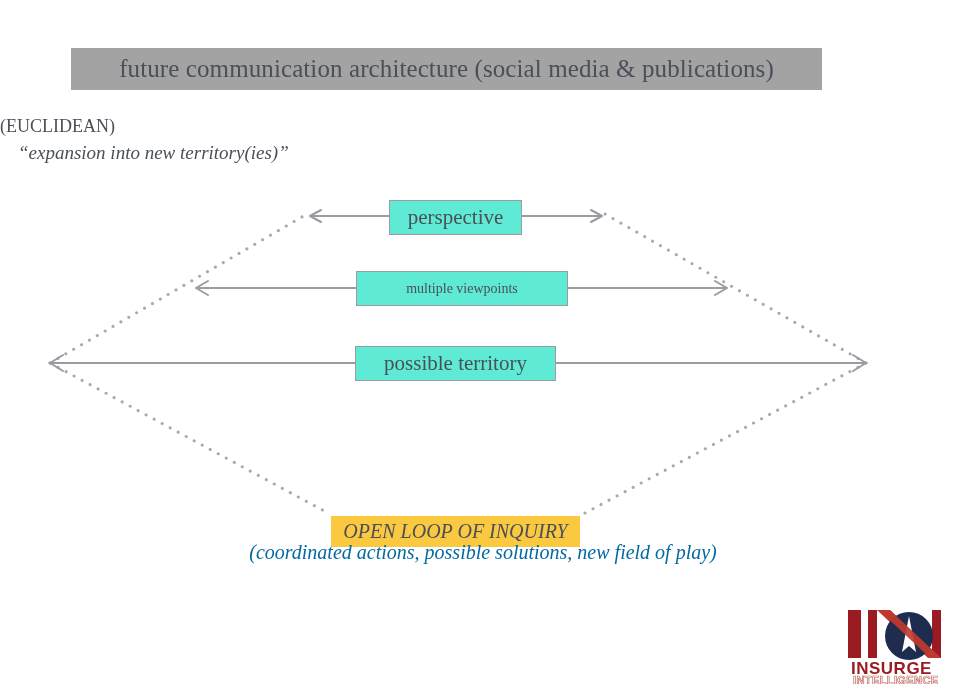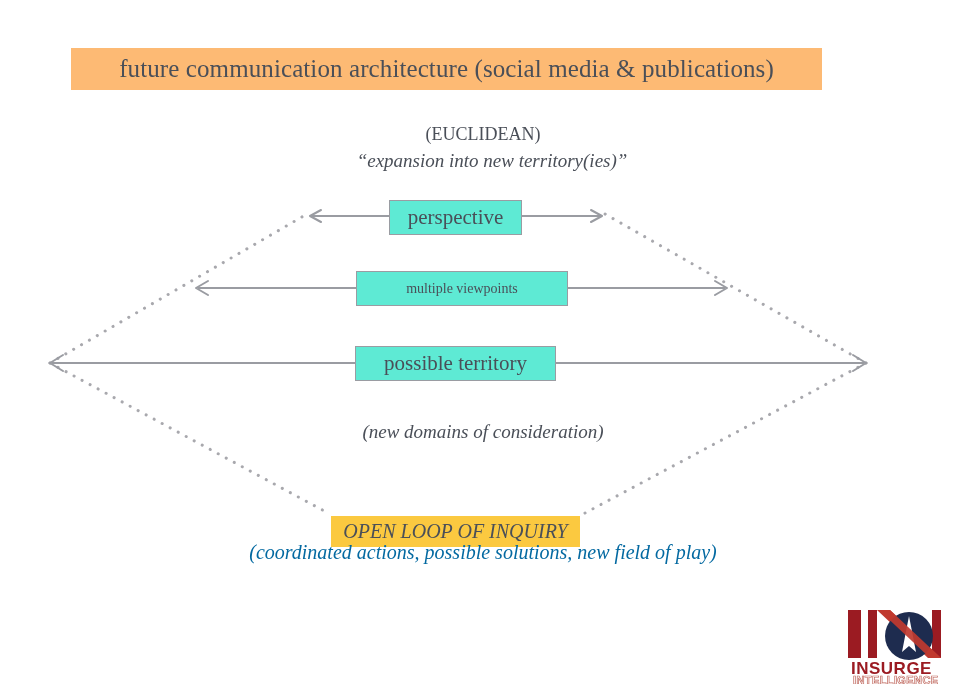--- a/index.html
+++ b/index.html
@@ -32,40 +32,39 @@
     pointer-events: none;
   }
 
   
   .title-band {
     position: absolute;
     left: 71px;
     top: 48px;
     width: 751px;
     height: 42px;
-    background: #fdba74;
+    background: #a3a3a3;
     display: flex;
     align-items: center;
     justify-content: center;
     box-sizing: border-box;
   }
   .title-band .title-text {
     font-size: 25px;
     color: #4a4f58;
     letter-spacing: 0.1px;
     white-space: nowrap;
   }
 
   
   .subtitle-block {
     position: absolute;
     left: 0;
-    top: 122px;
-    width: 966px;
-    text-align: center;
+    top: 114px;
+    width: 966px;
   }
   .subtitle-line-1 {
     font-size: 18px;
     color: #4a4f58;
     line-height: 25px;
   }
   .subtitle-line-2 {
     font-size: 19px;
     font-style: italic;
     color: #4a4f58;
@@ -213,21 +212,20 @@
   </div>
 
   <div class="node-box" id="box-multiple-viewpoints">
     <span>multiple viewpoints</span>
   </div>
 
   <div class="node-box" id="box-possible-scenarios">
     <span>possible territory</span>
   </div>
 
-  <div class="mid-caption">(new domains of consideration)</div>
 
   <div id="box-open-loop">
     <span>OPEN LOOP OF INQUIRY</span>
   </div>
 
   <div class="bottom-caption">(coordinated actions, possible solutions, new field of play)</div>
 
   <svg id="brand-logo" viewBox="0 0 112 78" width="112" height="78" xmlns="http://www.w3.org/2000/svg">
 
     <rect x="2" y="4" width="13" height="48" fill="#9b1b22"></rect>

